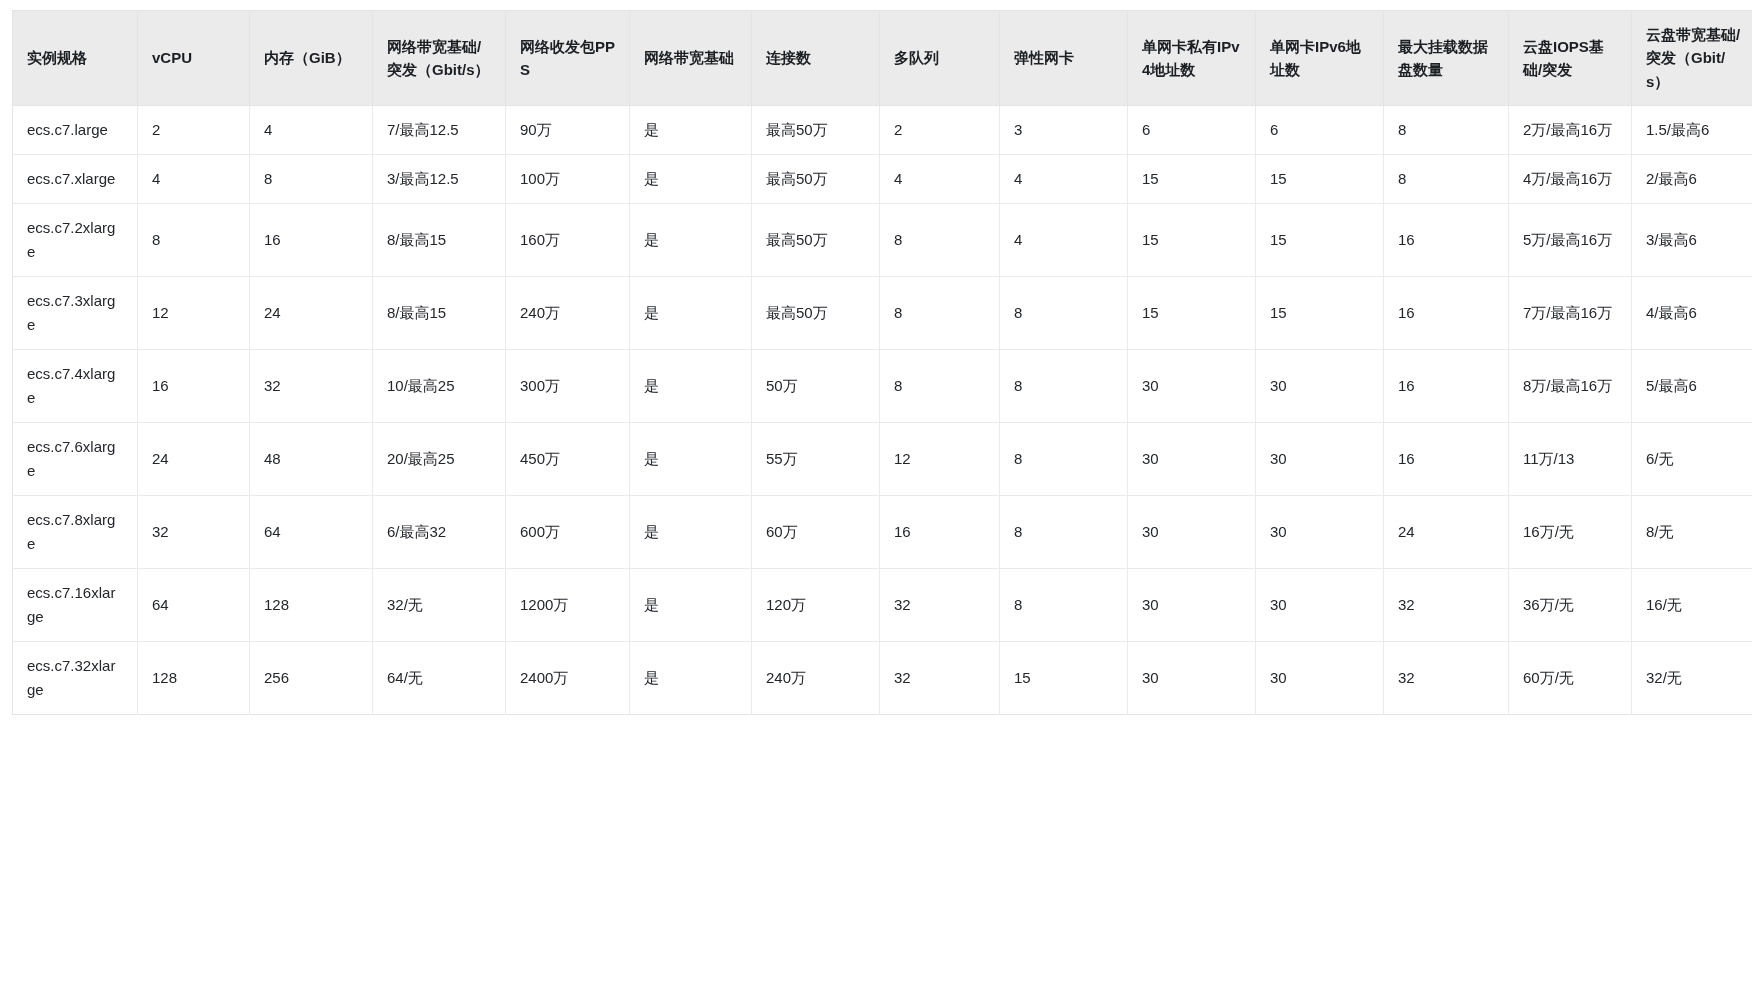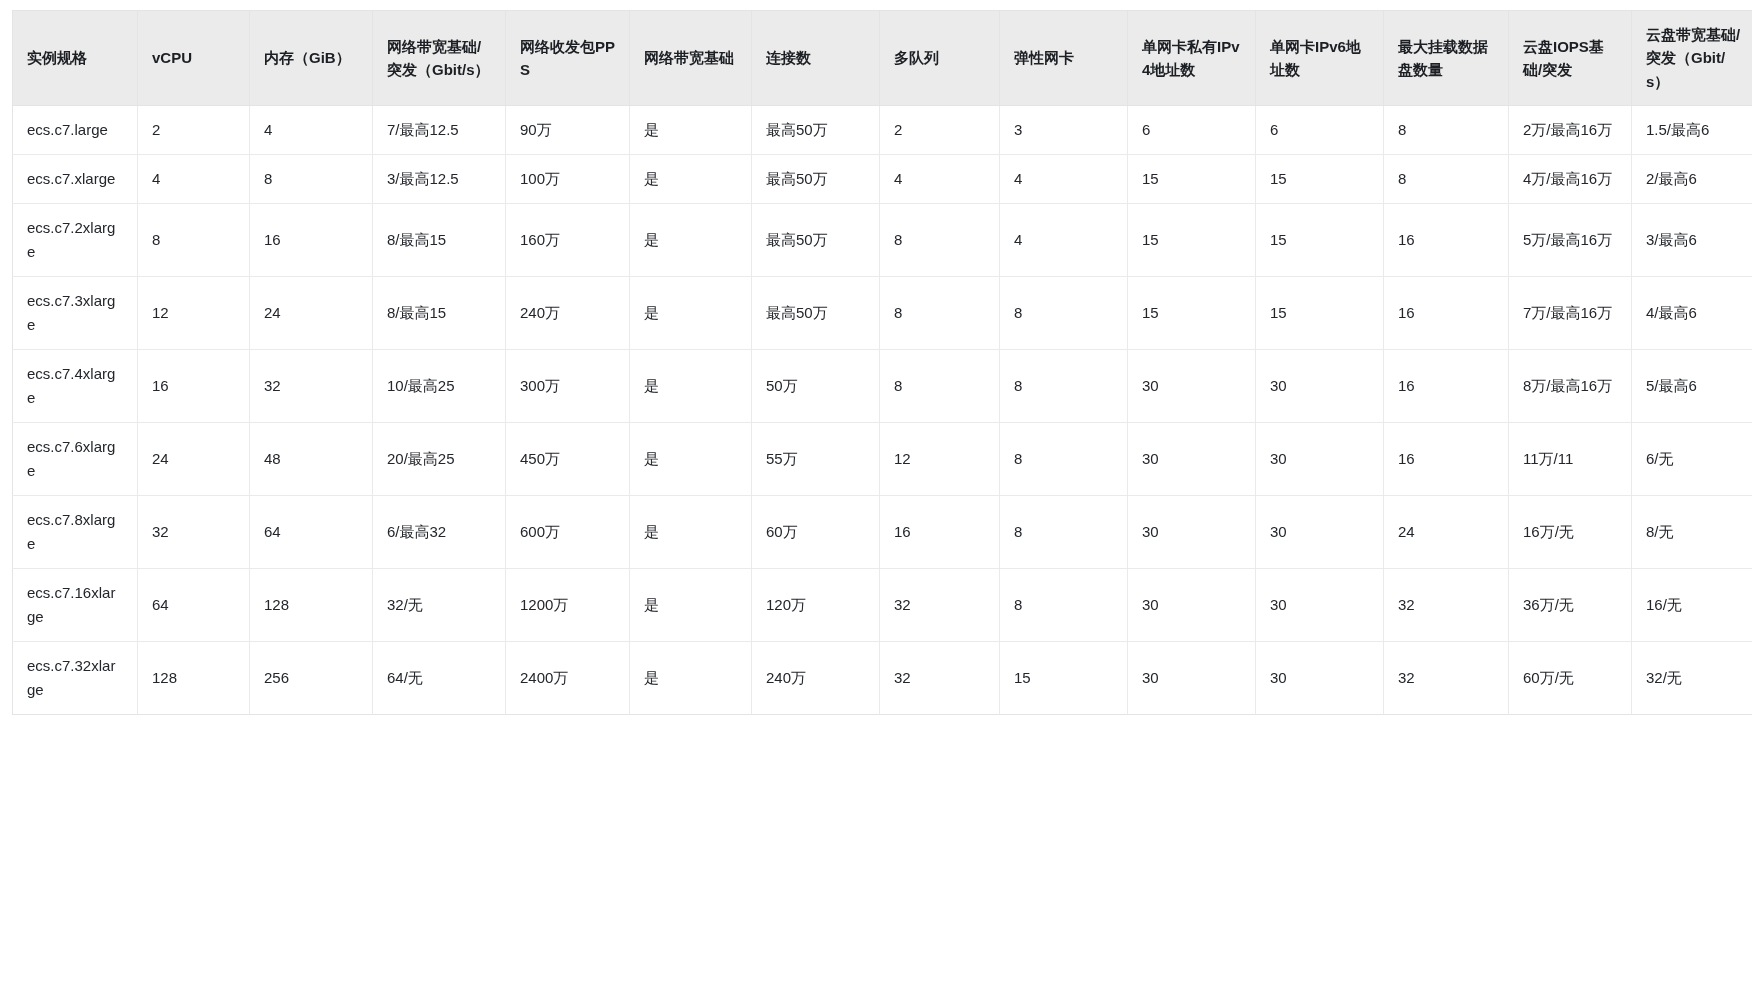--- a/index.html
+++ b/index.html
@@ -190,21 +190,21 @@
         <td>48</td>
         <td>20/最高25</td>
         <td>450万</td>
         <td>是</td>
         <td>55万</td>
         <td>12</td>
         <td>8</td>
         <td>30</td>
         <td>30</td>
         <td>16</td>
-        <td>11万/11</td>
+        <td>11万/13</td>
         <td>6/无</td>
       </tr>
       <tr>
         <td>ecs.c7.8xlarge</td>
         <td>32</td>
         <td>64</td>
         <td>6/最高32</td>
         <td>600万</td>
         <td>是</td>
         <td>60万</td>

